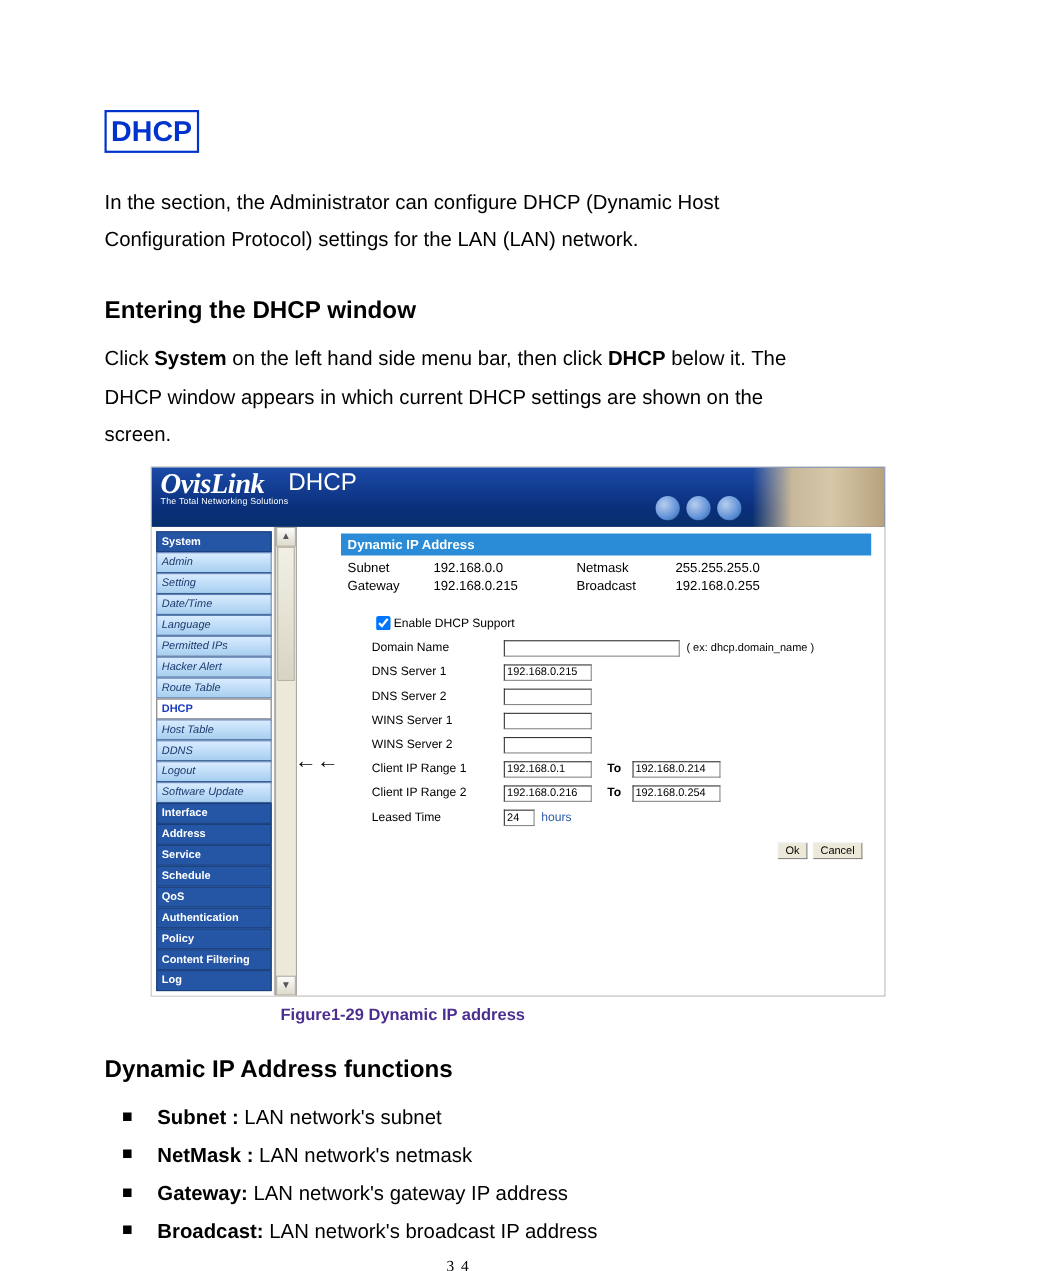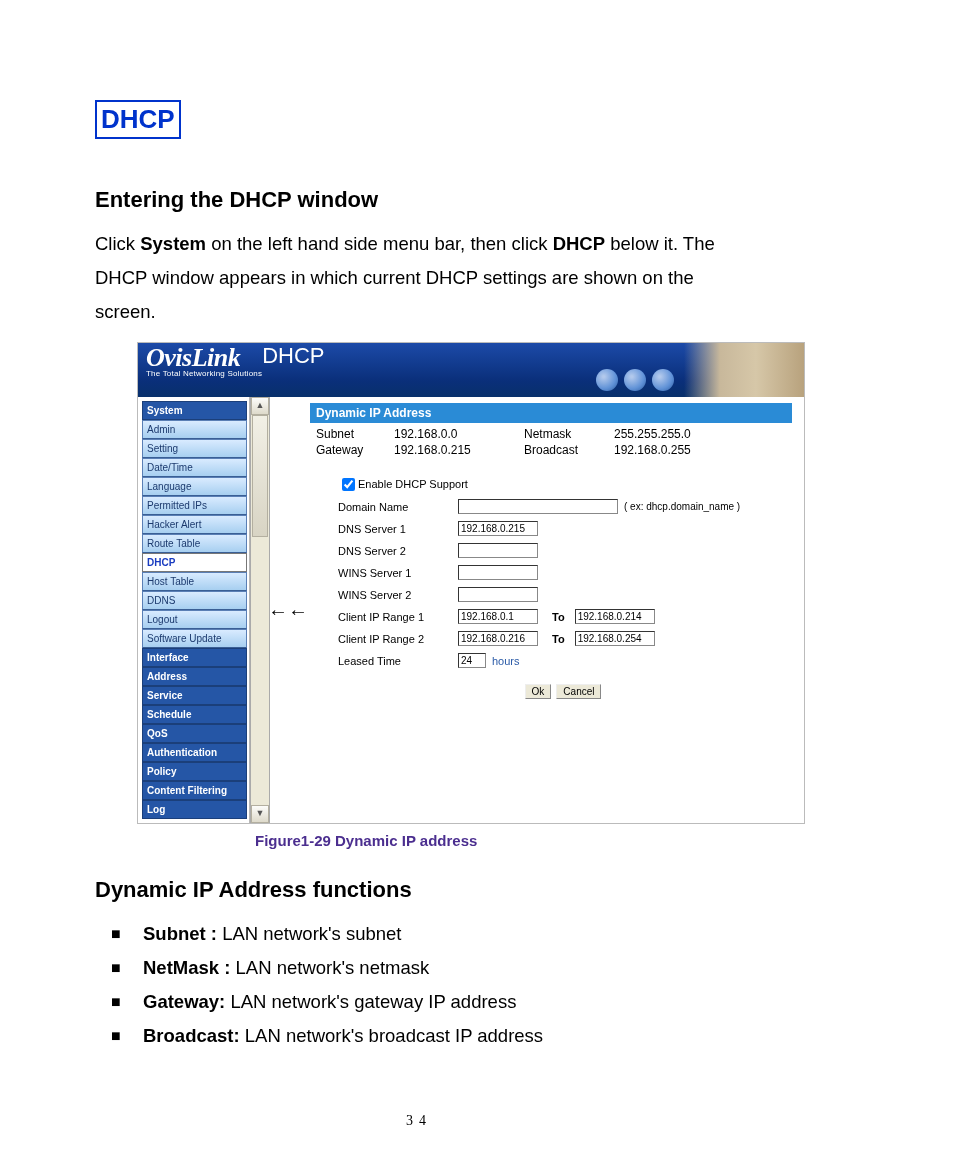--- a/index.html
+++ b/index.html
@@ -126,20 +126,21 @@
   }
   .nav-item.header {
     background: #2556a6;
     color: #fff;
     font-weight: bold;
     border: 1px solid #1b3f7a;
   }
   .nav-item.sub {
     background: linear-gradient(#d9ebff, #a7cff0);
     color: #1c3a6e;
+    font-style: italic;
   }
   .nav-item.selected {
     background: #ffffff;
     color: #1a3cc0;
     font-weight: bold;
     border: 1px solid #777;
   }
 
   .scrollgutter {
     width: 18px;
@@ -228,21 +229,21 @@
     font-size: 10px;
     margin-left: 6px;
     text-align: right;
   }
   .to {
     margin: 0 10px 0 14px;
     font-weight: bold;
     font-size: 11px;
   }
   .buttons {
-    text-align: center;
+    text-align: right;
     padding: 10px 2px;
   }
   .btn3d {
     display: inline-block;
     border: 1px solid #888;
     border-top-color: #eee;
     border-left-color: #eee;
     background: #ece9d8;
     font-size: 10px;
     padding: 1px 6px;
@@ -286,20 +287,21 @@
     font-family: "Times New Roman", serif;
   }
 </style>
 </head>
 <body>
 
 <div class="page">
 
   <div class="section-title">DHCP</div>
 
+  <div class="intro">In the section, the Administrator can configure DHCP (Dynamic Host Configuration Protocol) settings for the LAN (LAN) network.</div>
 
   <div class="h2">Entering the DHCP window</div>
 
   <div class="para">
     <span>Click </span><span class="bold">System</span><span> on the left hand side menu bar, then click </span><span class="bold">DHCP</span><span> below it. The DHCP window appears in which current DHCP settings are shown on the screen.</span>
   </div>
 
   
   <div class="shot">
     <div class="shot-header">

